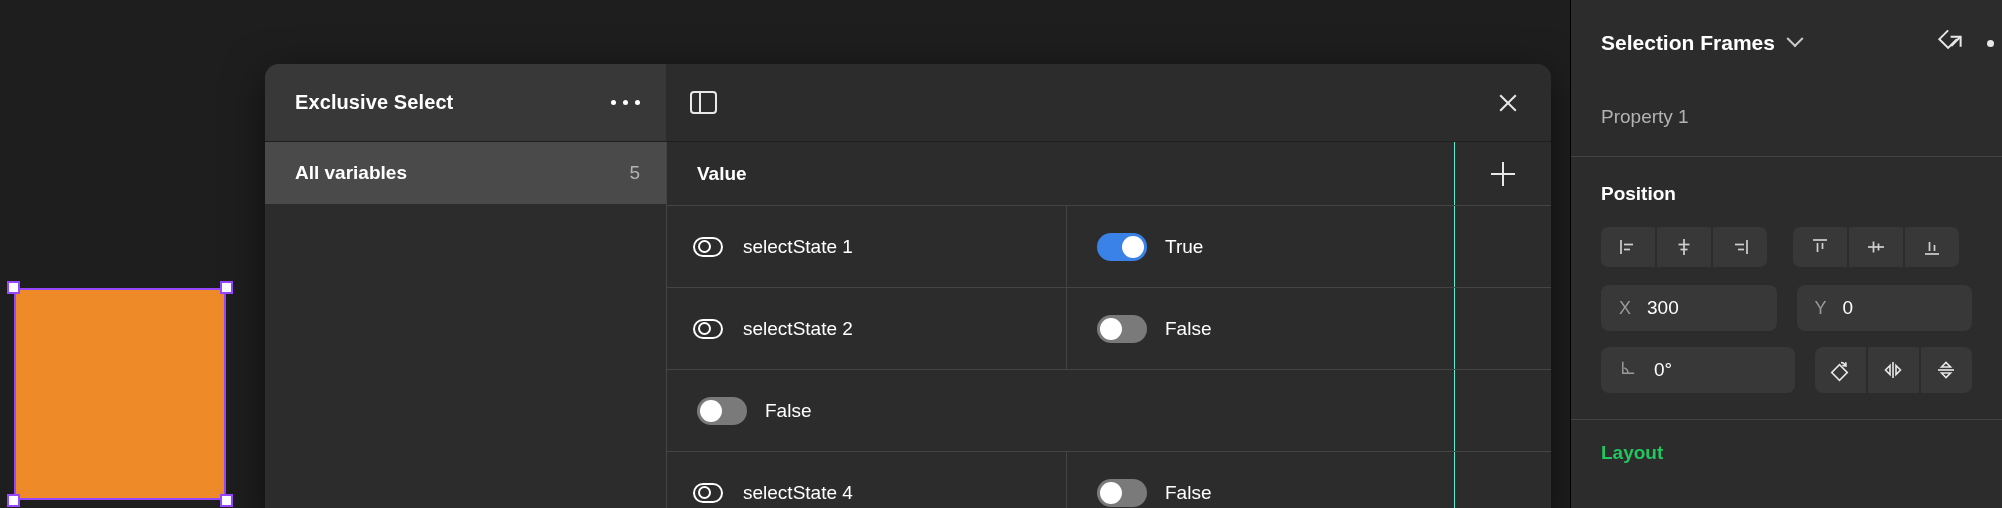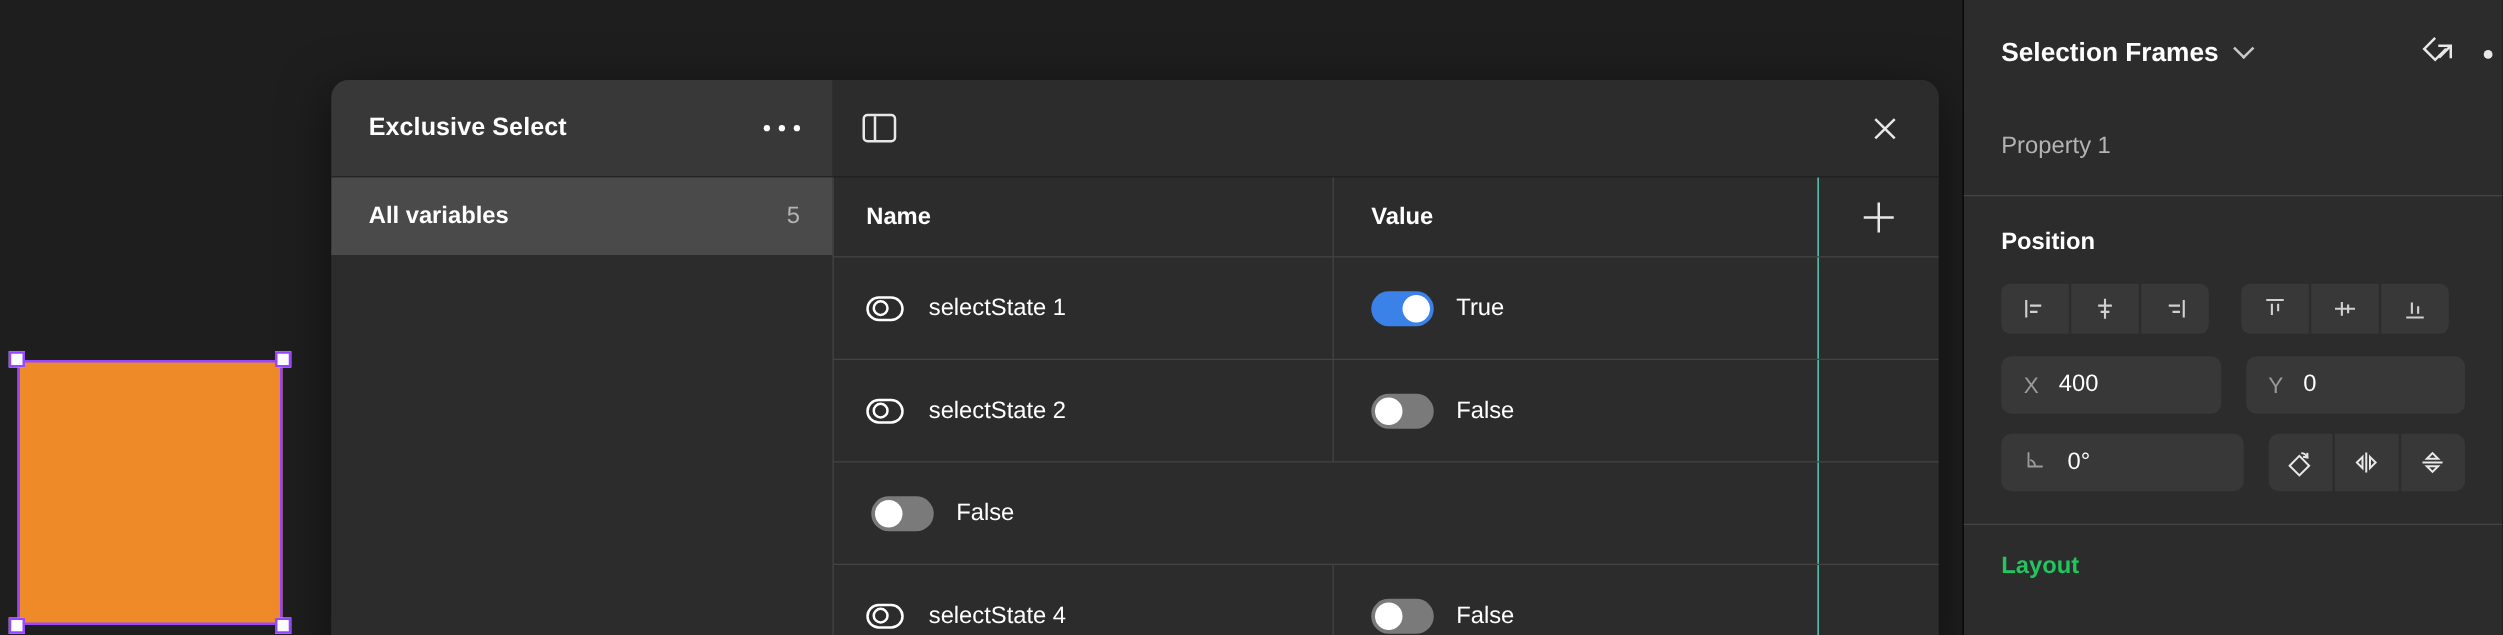--- a/index.html
+++ b/index.html
@@ -164,23 +164,20 @@
       <div class="modal-side">
         <div class="side-item active">
           <span>All variables</span>
           <span class="side-count">5</span>
         </div>
       </div>
 
       <div class="table">
 
         <div class="trow head">
-          <div class="cell-name">
-            <span class="th">Name</span>
-          </div>
           <div class="cell-value">
             <span class="th">Value</span>
           </div>
           <div class="cell-plus">
             <span class="plus"></span>
           </div>
         </div>
 
         <div class="trow data">
           <div class="cell-name">
@@ -309,21 +306,21 @@
               <path d="M8.5 6v9"></path>
               <path d="M13.5 9v6"></path>
             </svg>
         </div>
       </div>
     </div>
 
     <div class="fields">
       <div class="field">
         <span class="field-key">X</span>
-        <span class="field-val">400</span>
+        <span class="field-val">300</span>
       </div>
       <div class="field">
         <span class="field-key">Y</span>
         <span class="field-val">0</span>
       </div>
     </div>
 
     <div class="row2">
       <div class="field">
         <span class="field-key">

